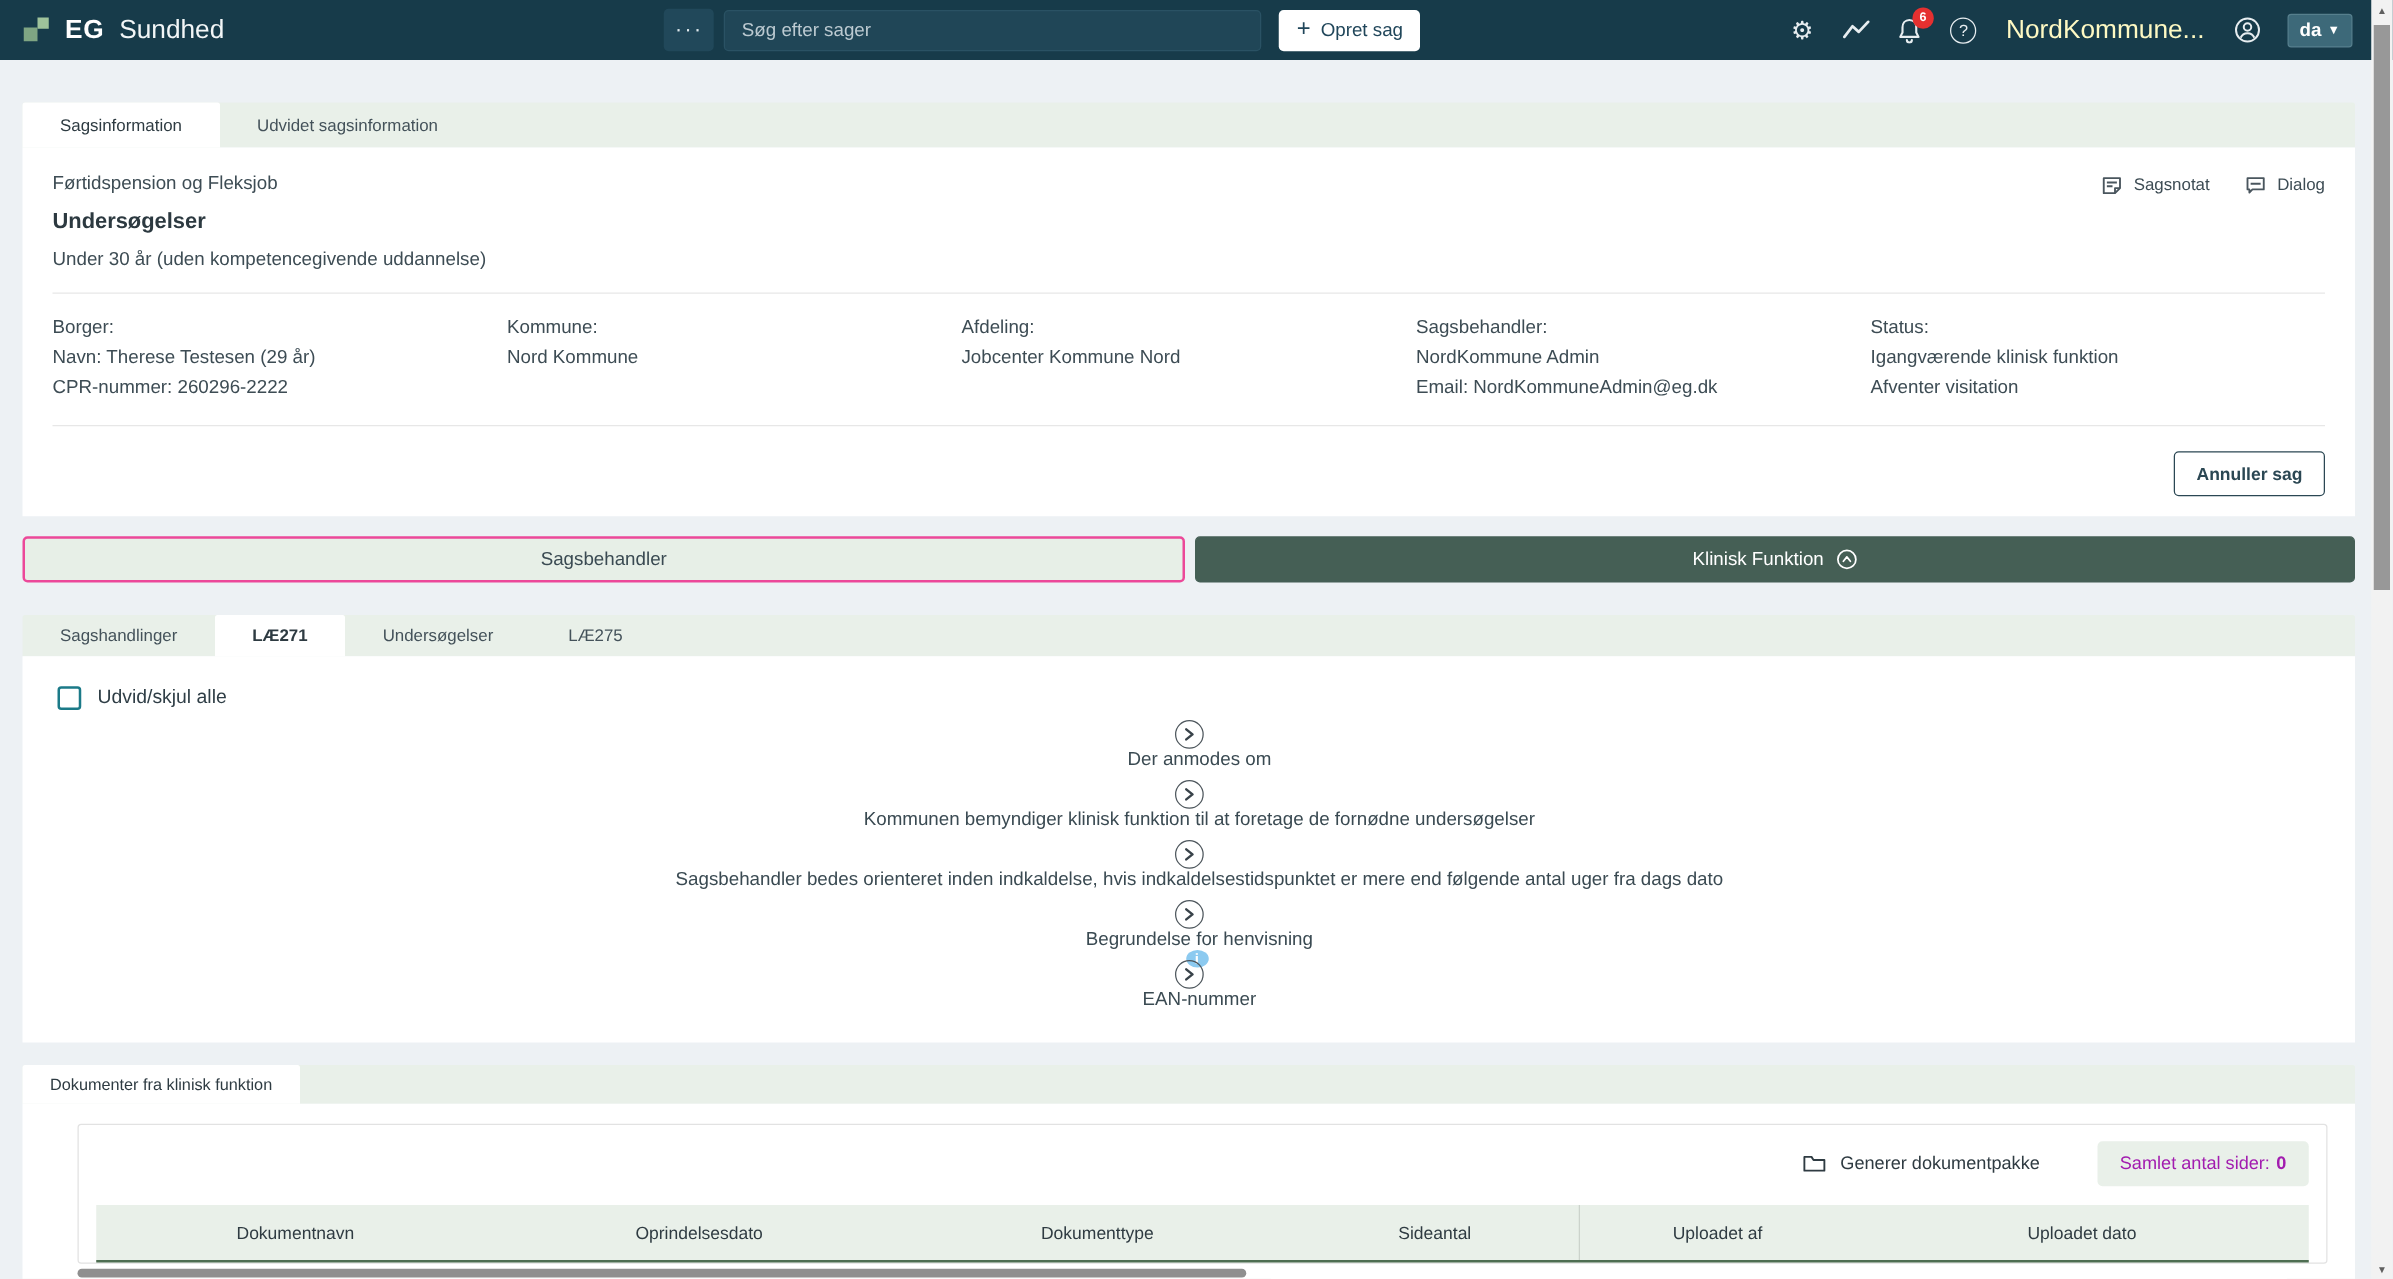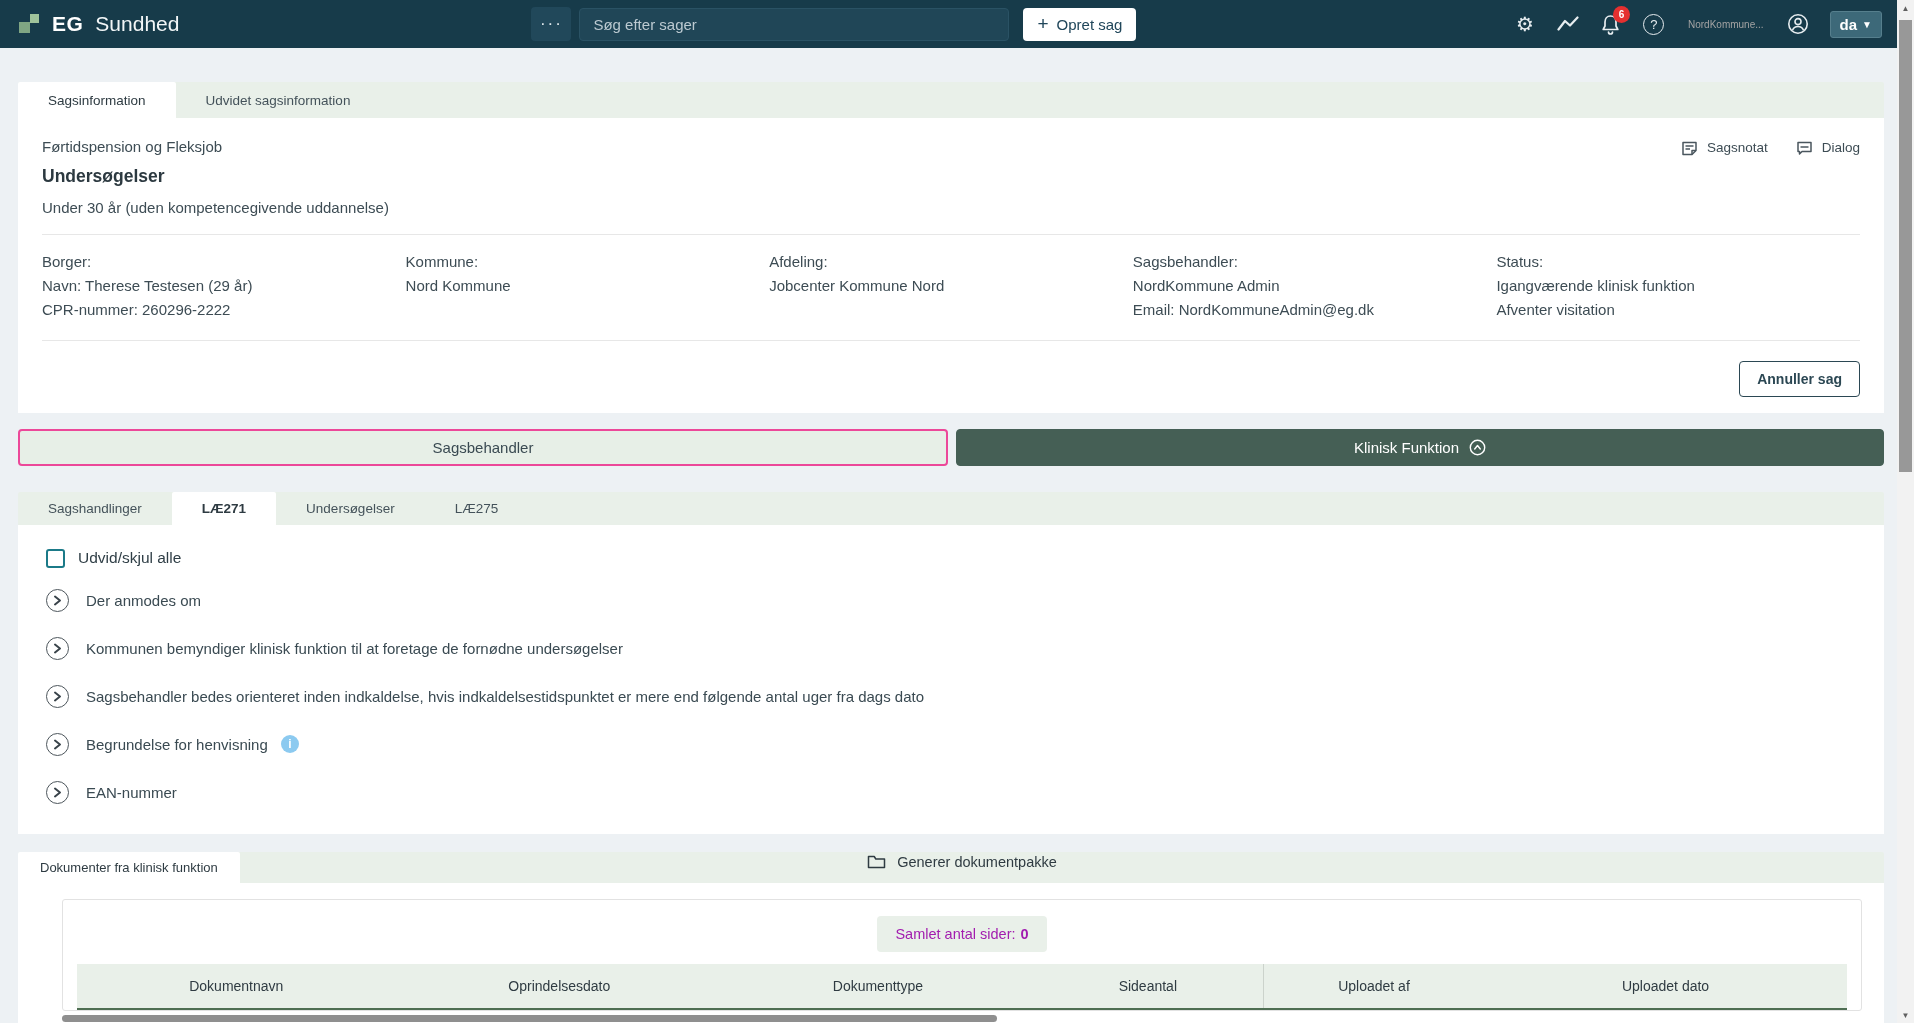--- a/index.html
+++ b/index.html
@@ -47,21 +47,21 @@
   .gear-glyph { font-family: "DejaVu Sans", sans-serif; font-size: 20px; line-height: 1; }
   .bell-badge {
     position: absolute; top: -7px; right: -8px; min-width: 17px; height: 17px; border-radius: 9px;
     background: #e53030; color: #fff; font-size: 10px; font-weight: bold;
     display: flex; align-items: center; justify-content: center; padding: 0 4px;
   }
   .help-circle {
     width: 21px; height: 21px; border: 1.6px solid #e7edf0; border-radius: 50%;
     display: flex; align-items: center; justify-content: center; font-size: 13px; color: #e7edf0;
   }
-  .account-name { color: #a3a3a3; font-size: 10px; margin: 0 2px; cursor: pointer; }
+  .account-name { color: #fef9c3; font-size: 21px; margin: 0 2px; cursor: pointer; }
   .lang-btn {
     background: #3d6979; border: 1px solid #567f8d; border-radius: 3px; color: #fff;
     font-size: 15px; font-weight: bold; padding: 4px 9px; display: flex; align-items: center; gap: 5px;
     cursor: pointer; font-family: inherit;
   }
   .lang-btn .chev { font-size: 10px; font-weight: normal; }
 
   
   .card { margin: 0 30px 0 18px; }
   .tabbar { background: #e9f0e9; display: flex; border-radius: 2px 2px 0 0; }
@@ -102,39 +102,39 @@
   .role-btn.clinical { background: #455f55; border: 1px solid #455f55; color: #fff; }
 
   
   .form-card { margin-top: 26px; }
   .form-card .tabbar { height: 33px; }
   .form-card .tab.active { font-weight: bold; }
   .form-body { padding: 15px 28px 18px 28px; }
   .expand-row { display: flex; align-items: center; gap: 13px; height: 36px; cursor: pointer; }
   .checkbox { width: 19px; height: 19px; border: 2px solid #1b7a88; border-radius: 3px; background: #fff; cursor: pointer; }
   .expand-label { font-size: 15.5px; color: #2f3e46; }
-  .form-row { display: flex; align-items: center; height: 48px; cursor: pointer; }
+  .form-row { display: flex; align-items: center; height: 48px; cursor: pointer; flex-direction: column; }
   .chev-circle {
     width: 23px; height: 23px; border: 1.6px solid #4d565c; border-radius: 50%;
     display: flex; align-items: center; justify-content: center; flex: none; cursor: pointer;
   }
   .form-row-label { font-size: 15px; color: #3a4a52; margin-left: 17px; }
   .info-dot {
     width: 18px; height: 18px; border-radius: 50%; background: #8ccaf0; color: #fff;
     font-size: 12px; font-weight: bold; display: flex; align-items: center; justify-content: center;
     margin-left: 13px; cursor: pointer;
   }
 
   
   .docs-card { margin-top: 18px; }
   .docs-card .tabbar { height: 31px; }
   .docs-card .tab { font-size: 13px; padding: 0 22px; }
   .docs-body { padding: 16px 22px 0 44px; min-height: 158px; }
   .docs-panel { border: 1px solid #e2e2e2; border-radius: 3px; padding: 10px 14px 0 14px; }
-  .docs-toolbar { display: flex; justify-content: flex-end; align-items: center; gap: 46px; height: 42px; flex-direction: column; }
+  .docs-toolbar { display: flex; justify-content: flex-end; align-items: center; gap: 46px; height: 42px; }
   .generate-link { display: flex; align-items: center; gap: 11px; font-size: 14.5px; color: #2f3b42; cursor: pointer; }
   .pages-badge { background: #e9f0e9; border-radius: 4px; padding: 10px 18px; font-size: 14.5px; color: #a21caf; }
   .pages-badge b { margin-left: 5px; }
   .doc-table-head {
     margin-top: 12px; background: #e9f0e9; height: 46px;
     display: grid; grid-template-columns: 18% 18.5% 17.5% 13% 12.5% 20.5%;
     align-items: center; border-bottom: 2px solid #4e6e52;
   }
   .doc-col { font-size: 14px; color: #2f3b42; text-align: center; }
   .doc-col.divided { border-left: 1px solid #ccd3cc; height: 100%; display: flex; align-items: center; justify-content: center; }

